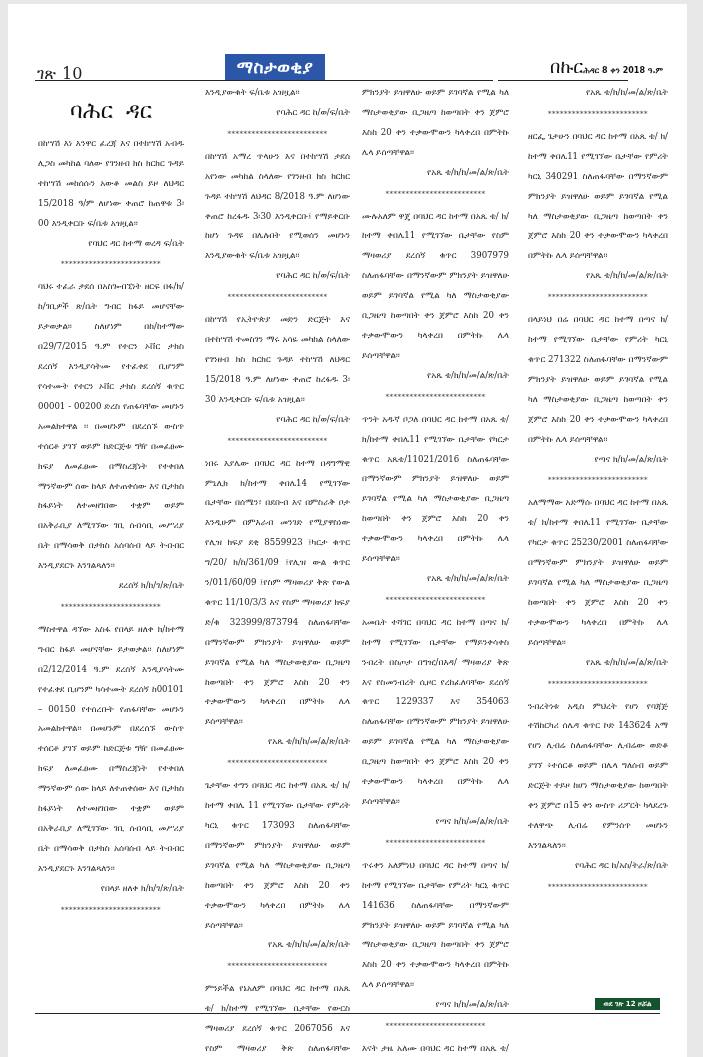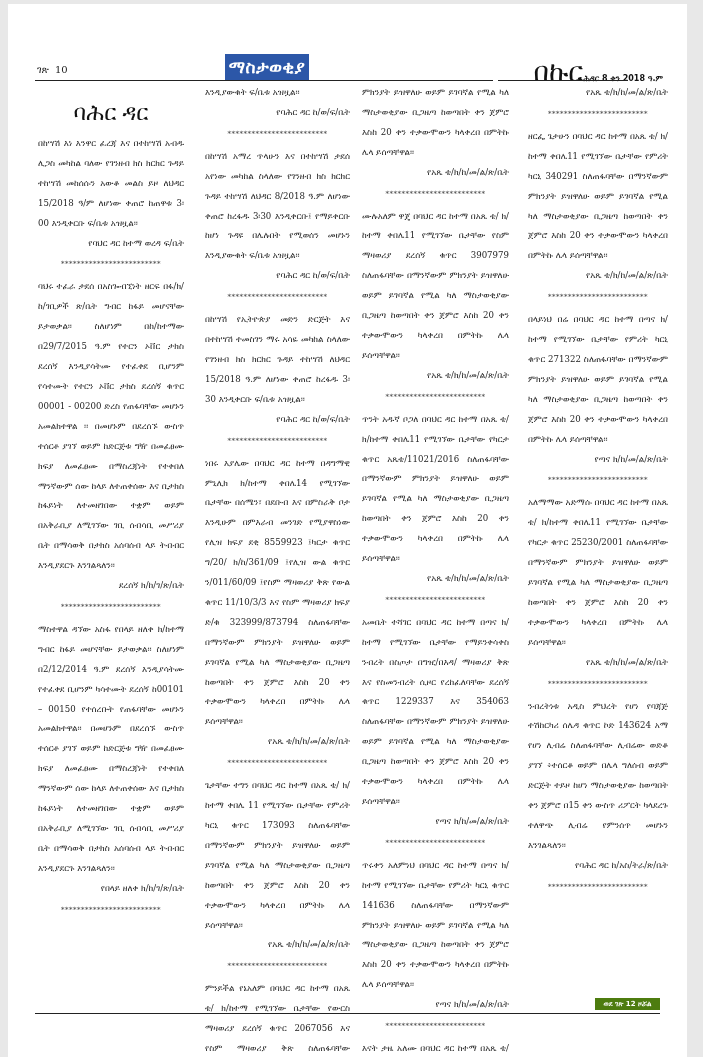--- a/index.html
+++ b/index.html
@@ -6,53 +6,53 @@
   body {
     width:703px; height:1057px; background:#e8e8e8; position:relative; overflow:hidden;
     font-family:"DejaVu Serif", serif;
   }
   .page {
     position:absolute; left:8px; top:4px; width:679px; height:1053px; background:#ffffff;
   }
   .header {
     position:absolute; left:25px; top:54px; width:658px; height:28px;
   }
-  .page-num { position:absolute; left:12px; top:10px; font-size:10px; color:#222; }
+  .page-num { position:absolute; left:12px; top:10px; font-size:16px; color:#222; }
   .page-num span { margin-right:6px; }
   .banner {
-    position:absolute; left:200px; top:0; width:84px; height:26px;
+    position:absolute; left:200px; top:0; width:100px; height:26px;
     background:#2c57a8; color:#ffffff; font-family:"DejaVu Sans", sans-serif;
     font-weight:bold; font-size:17px; text-align:center; line-height:26px; letter-spacing:0.5px;
   }
   .masthead { position:absolute; right:20px; top:2px; color:#111; }
-  .masthead .brand { font-family:"DejaVu Sans", sans-serif; font-size:27px; font-weight:normal; }
+  .masthead .brand { font-family:"DejaVu Sans", sans-serif; font-size:18px; font-weight:normal; }
   .masthead .date { font-family:"DejaVu Sans", sans-serif; font-size:8px; font-weight:bold; }
   .rule-top { position:absolute; left:35px; top:80px; width:458px; height:1px; background:#222; }
   .rule-top2 { position:absolute; left:498px; top:80px; width:130px; height:1px; background:#222; }
   .rule-bottom { position:absolute; left:35px; top:1013px; width:625px; height:1px; background:#222; }
 
   .col {
     position:absolute; top:83px; font-size:8.6px; line-height:19.9px; color:#222;
     text-align:justify;
   }
   .col1 { left:38px; top:92px; width:146px; }
   .col2 { left:205px; width:145px; }
   .col3 { left:362px; width:147px; }
   .col4 { left:528px; width:140px; }
 
   .section-title {
-    font-family:Liberation Sans, sans-serif; font-size:22px; text-align:center; margin:8px 0 8px 0;
+    font-family:Liberation Mono, monospace; font-size:22px; text-align:center; margin:8px 0 8px 0;
     line-height:26px; color:#111;
   }
   .notice { margin:0; }
   .notice p { margin:0; }
   .sig { text-align:right; margin:0; }
   .stars { text-align:center; font-size:7px; letter-spacing:0.5px; color:#444; line-height:14px; margin:4px 0 6px 0; overflow:hidden; white-space:nowrap; }
   .continue {
-    position:absolute; left:595px; top:998px; width:65px; height:12px; background:#4d7c0f;
+    position:absolute; left:595px; top:998px; width:65px; height:12px; background:#14532d;
     color:#fff; font-family:"DejaVu Sans", sans-serif; font-size:7px; font-weight:bold; text-align:center; line-height:12px;
   }
 </style>
 </head>
 <body>
 
 <div class="page"></div>
 
 <div class="header">
   <div class="page-num">

